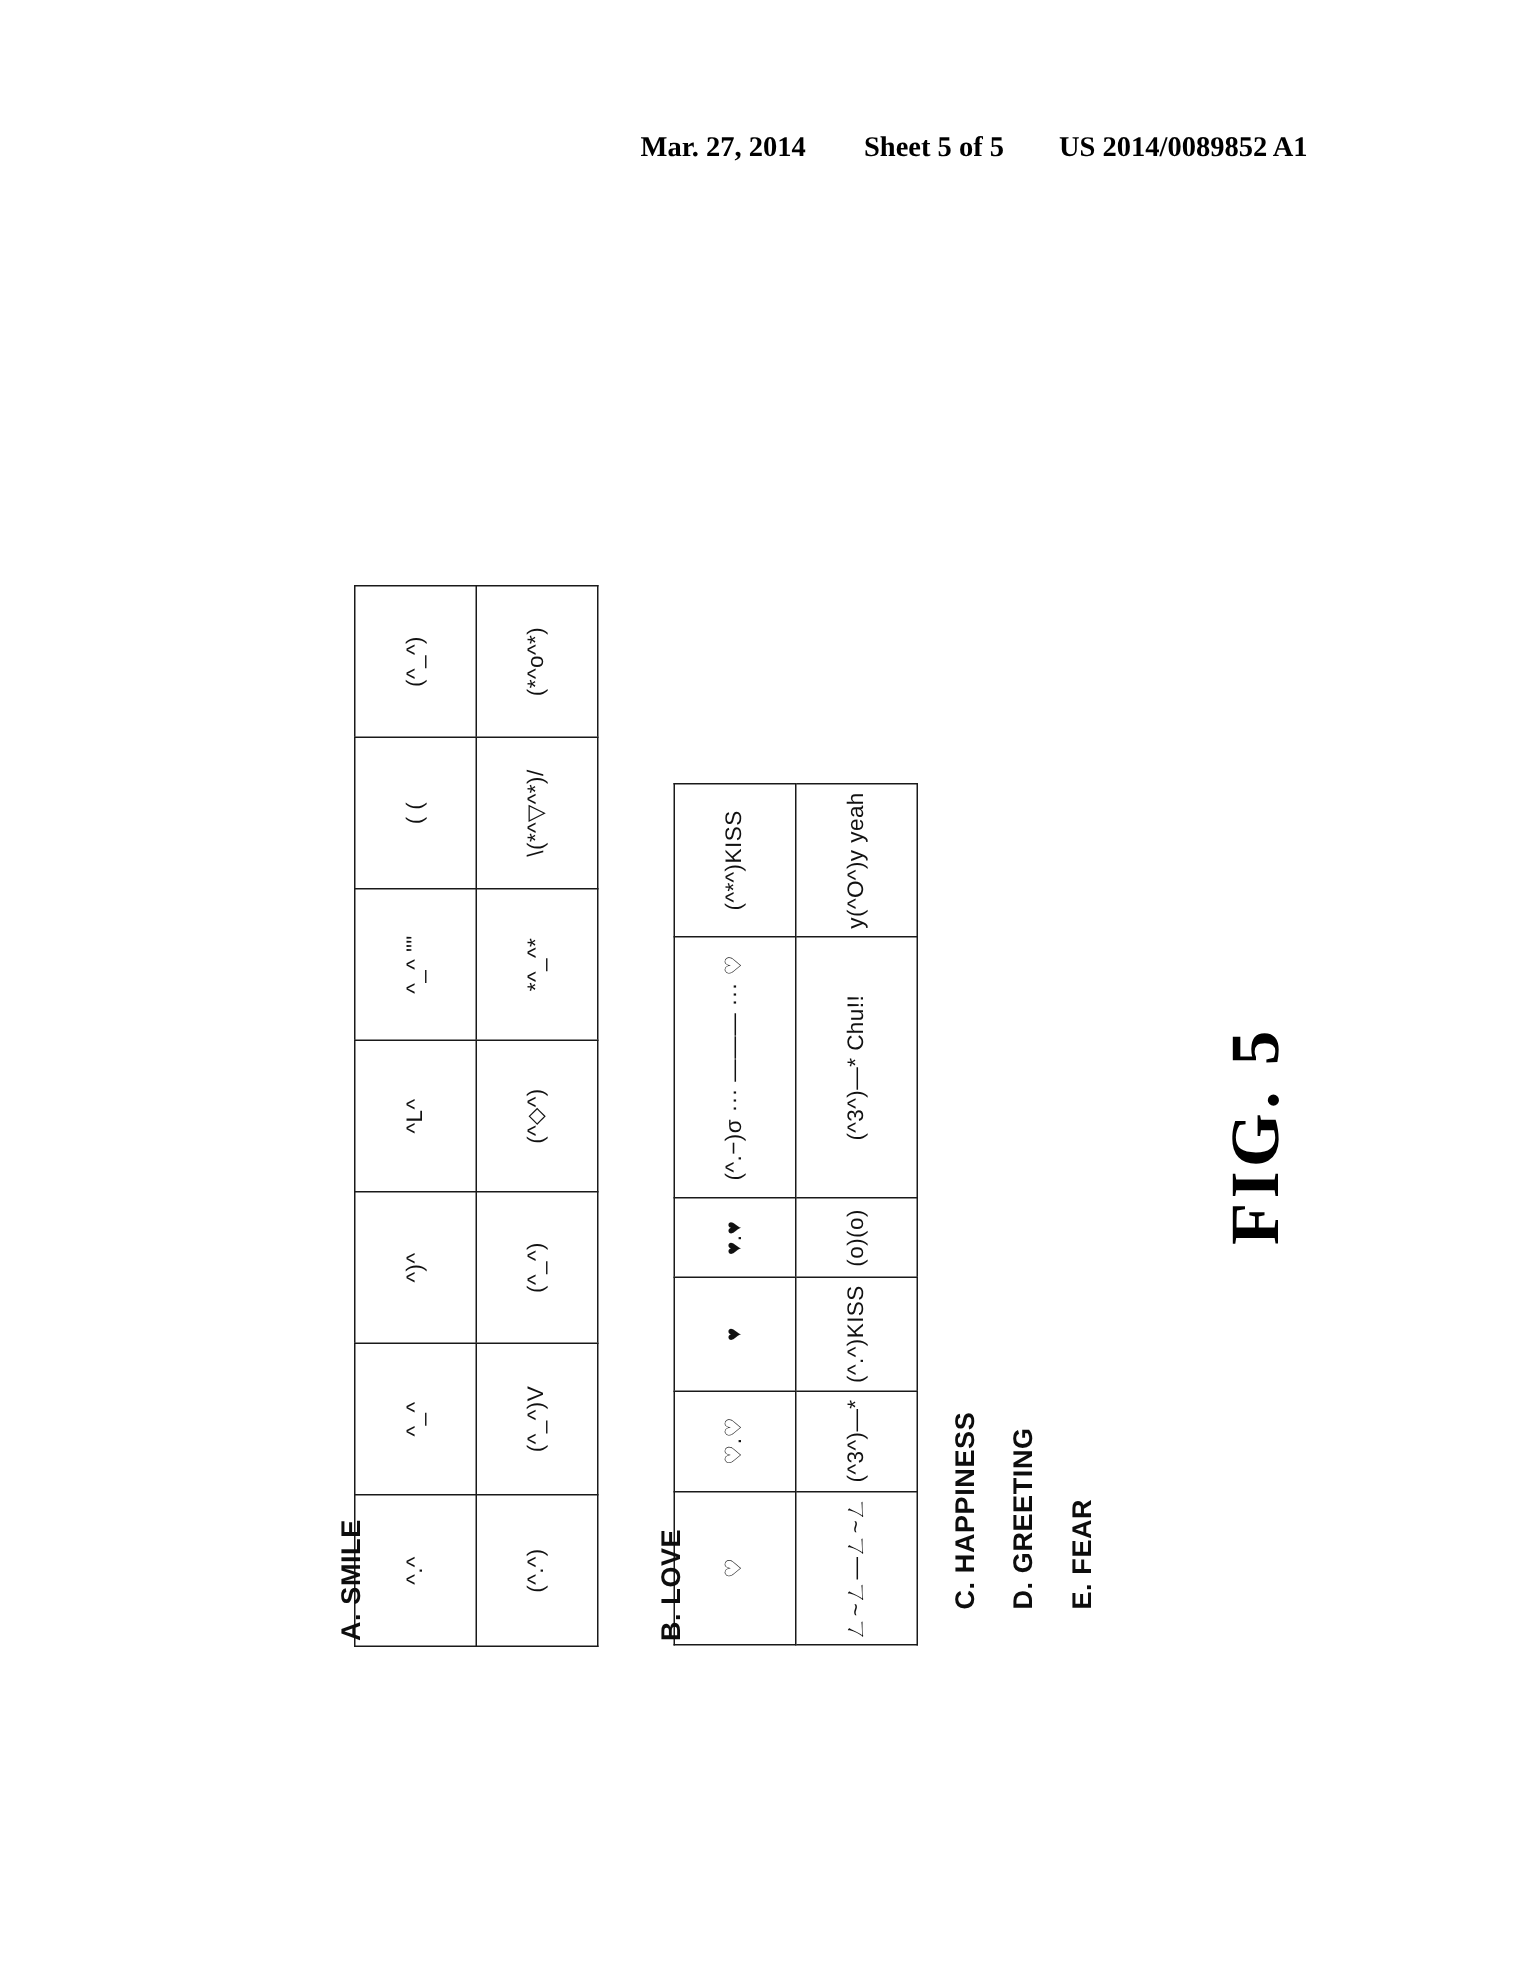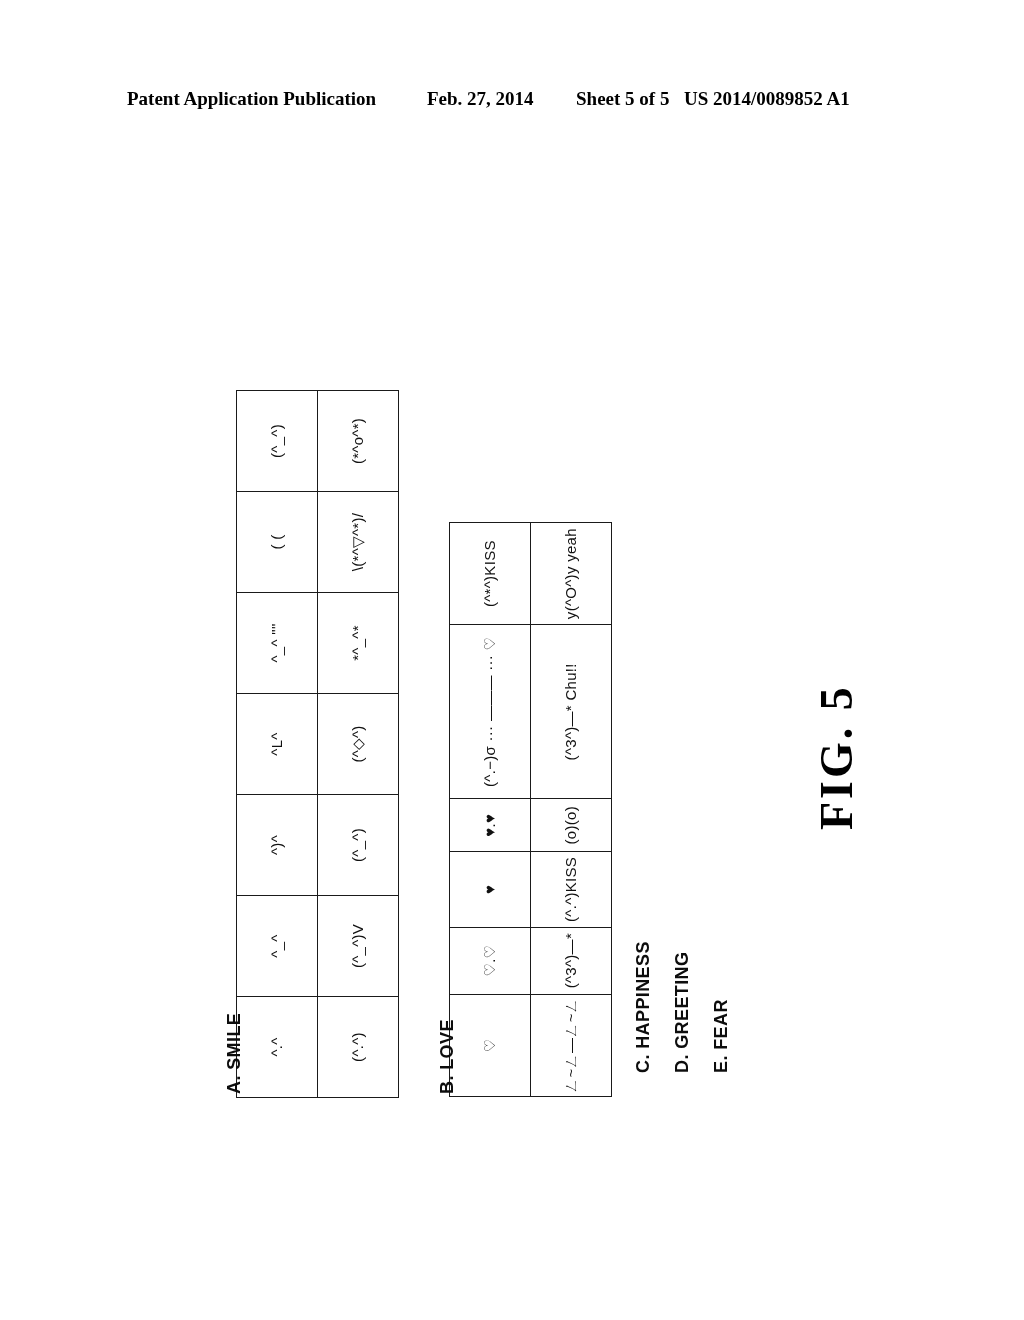--- a/index.html
+++ b/index.html
@@ -27,21 +27,21 @@
     align-items: baseline;
     font-family: "Liberation Serif", serif;
     font-weight: bold;
     font-size: 19px;
     letter-spacing: 0px;
     white-space: nowrap;
   }
   .pat-header .h-pub   { position: absolute; left: 127px; }
   .pat-header .h-date  { position: absolute; left: 427px; }
   .pat-header .h-sheet { position: absolute; left: 576px; }
-  .pat-header .h-num   { position: absolute; left: 684px; }
+  .pat-header .h-num   { position: absolute; left: 706px; }
 
   
   .figure {
     position: absolute;
     top: 0;
     left: 0;
     width: 1024px;
     height: 1320px;
   }
 
@@ -109,22 +109,21 @@
     font-size: 46px;
     letter-spacing: 3px;
     white-space: nowrap;
     color: #000;
   }
 </style>
 </head>
 <body>
 
 <div class="pat-header">
-  <span class="h-pub">Patent Application Publication</span>
-  <span class="h-date">Feb. 27, 2014</span>
+  <span class="h-date">Mar. 27, 2014</span>
   <span class="h-sheet">Sheet 5 of 5</span>
   <span class="h-num">US 2014/0089852 A1</span>
 </div>
 
 <div class="figure">
 
   <div class="rot-wrap" style="left:236px; top:1098px; transform: rotate(-90deg);">
     <table class="emo" id="table-a">
       <tbody>
           <tr>

